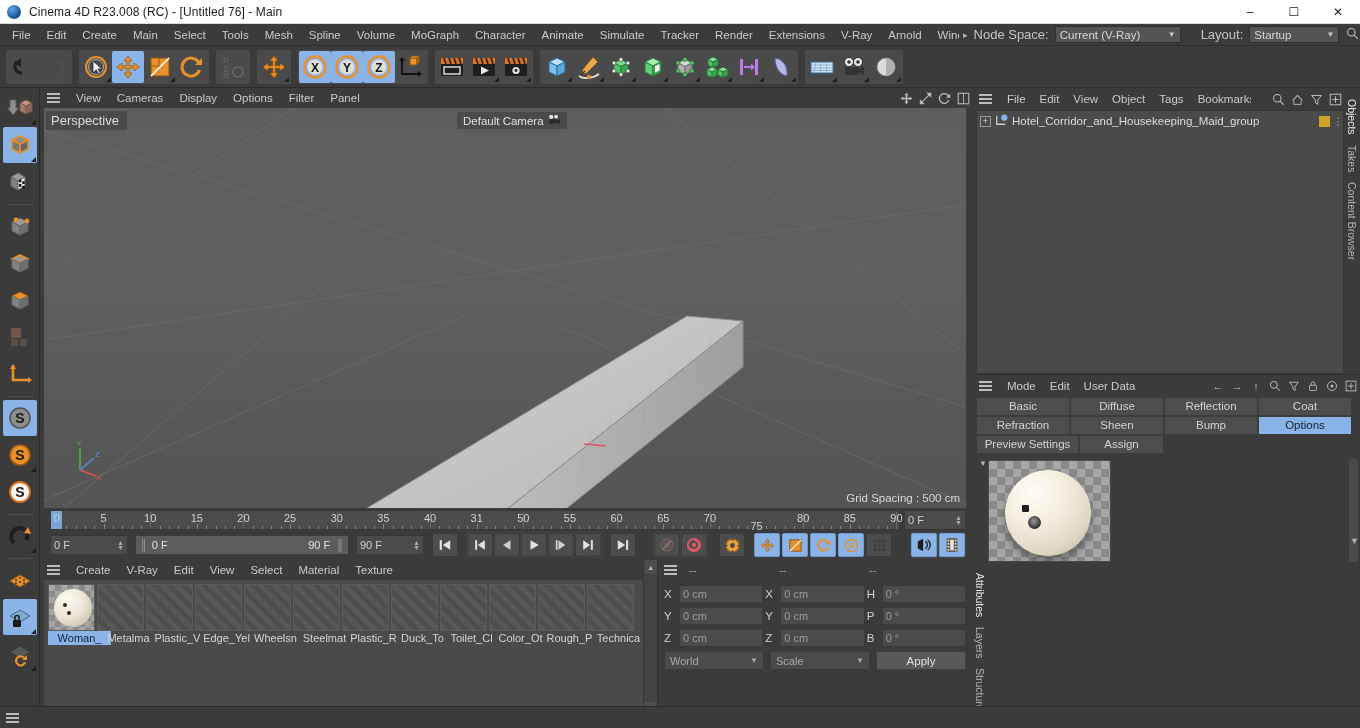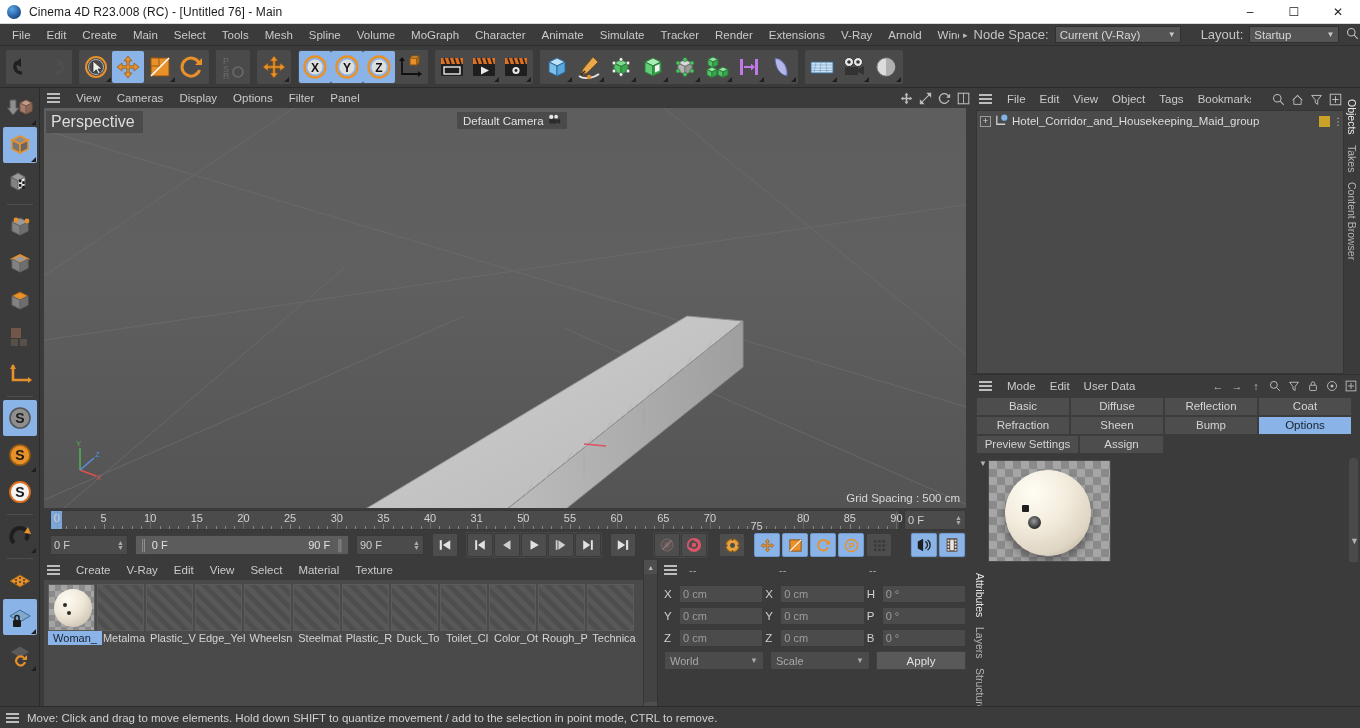--- a/index.html
+++ b/index.html
@@ -83,21 +83,21 @@
     height: 20px; background: #3b3b3b; display: flex; align-items: center; padding-left: 5px;
   }
   .vp-menu { padding: 2px 8px; font-size: 11.5px; color: #cacaca; }
   #viewport {
     height: 400px; position: relative; overflow: hidden;
     background: linear-gradient(to bottom, #5e5e5e 0%, #606060 40%, #545454 100%);
     margin: 0 6px 0 4px;
   }
   #vp-persp {
     position: absolute; left: 2px; top: 3px; background: #4a4a4a; color: #ddd;
-    padding: 2px 8px 2px 5px; font-size: 16px;
+    padding: 2px 8px 2px 5px; font-size: 13px;
   }
   #vp-cam {
     position: absolute; left: 413px; top: 4px; background: #4a4a4a; color: #e2e2e2;
     padding: 2px 6px; font-size: 11.5px; display: flex; align-items: center; gap: 4px;
   }
   #vp-grid-spacing {
     position: absolute; right: 6px; bottom: 4px; color: #d8d8d8; font-size: 11.5px;
   }
   #vp-axis { position: absolute; left: 26px; bottom: 26px; width: 46px; height: 46px; }
   
@@ -150,21 +150,21 @@
     background-image: none;
     background: repeating-conic-gradient(#8b8b8b 0% 25%, #a5a5a5 0% 50%) 0 0/12px 12px;
   }
   .mat-sphere {
     position: absolute; left: 5px; top: 4px; width: 38px; height: 38px; border-radius: 50%;
     background: radial-gradient(circle at 34% 28%, #fdfbf2 0%, #eee7d8 45%, #cfc6b4 80%, #a49c8c 100%);
   }
   .mat-eye { position: absolute; width: 4px; height: 4px; border-radius: 50%; background: #2b2b2b; }
   .mat-label {
     font-size: 11px; color: #d4d4d4; text-align: center; padding: 1px 1px;
-    white-space: nowrap; overflow: hidden; text-overflow: clip; width: 54px;
+    white-space: nowrap; overflow: hidden; text-overflow: clip; width: 63px;
   }
   .mat-label.sel { background: #8ab4e8; color: #16202c; }
   #mat-scroll { width: 14px; background: #434343; border-left: 1px solid #363636; display: flex; flex-direction: column; }
   .sc-arrow { height: 14px; display: flex; align-items: center; justify-content: center; font-size: 7px; color: #bbb; background: #4e4e4e; }
   
   #coords { flex: 1; display: flex; flex-direction: column; background: #3b3b3b; border-left: 1px solid #333; }
   #coords-head { height: 20px; display: flex; align-items: center; padding-left: 6px; font-size: 11px; color: #a8a8a8; }
   .co-dash { width: 90px; text-align: left; }
   #coords-body { padding: 5px 6px 4px 6px; }
   .co-row { display: flex; align-items: center; margin-bottom: 4px; gap: 2px; }
@@ -1378,14 +1378,13 @@
     </div>
   </div>
 </div>
 
 <div id="statusbar">
   <span class="hamburger">
       <i></i>
       <i></i>
       <i></i>
     </span>
-  <span id="status-text">Move: Click and drag to move elements. Hold down SHIFT to quantize movement / add to the selection in point mode, CTRL to remove.</span>
 </div>
 
 </body></html>

